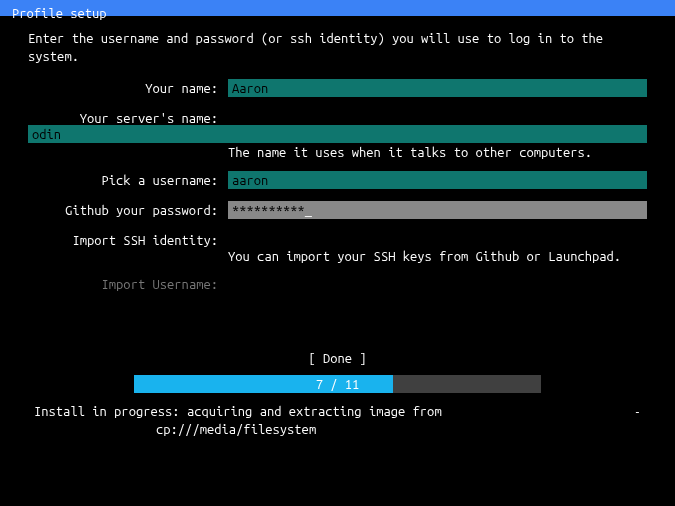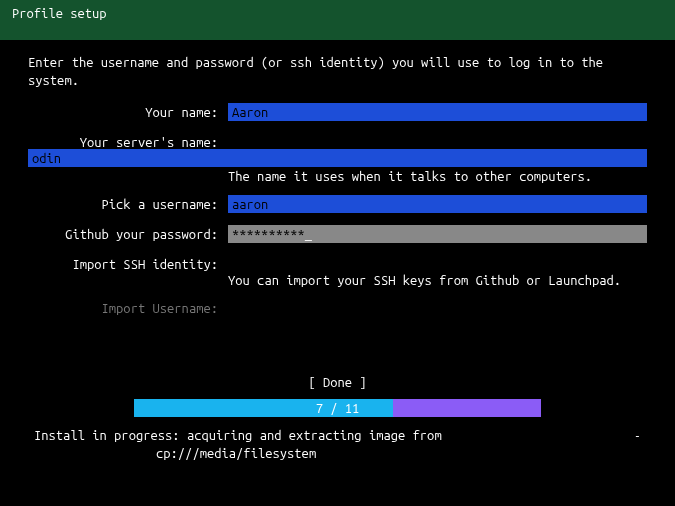--- a/index.html
+++ b/index.html
@@ -7,24 +7,24 @@
       width: 675px;
       height: 506px;
       background: #000;
       font-family: "Ubuntu Mono", "Courier New", monospace;
       font-size: 13px;
       color: #fff;
       overflow: hidden;
       position: relative;
     }
     .titlebar {
-      background: #14532d;
+      background: #3b82f6;
       color: #fff;
       padding: 6px 12px;
-      height: 40px;
+      height: 16px;
     }
     .content {
       padding: 14px 28px 0 28px;
     }
     .intro {
       line-height: 1.35;
       margin-bottom: 14px;
     }
     .form {
       display: block;
@@ -41,21 +41,21 @@
       padding-right: 10px;
       padding-top: 2px;
       white-space: nowrap;
     }
     .label-col.dim { color: #777; }
     .field-col {
       flex: 1;
       min-width: 0;
     }
     .textfield {
-      background: #1d4ed8;
+      background: #0f766e;
       color: #000;
       height: 18px;
       line-height: 18px;
       padding: 0 4px;
       width: 100%;
     }
     .textfield.focused {
       background: #888;
       color: #000;
     }
@@ -78,21 +78,21 @@
       margin-top: 60px;
       color: #fff;
     }
     .done-btn {
       display: inline-block;
     }
     .progress-wrap {
       margin-top: 10px;
       position: relative;
       height: 18px;
-      background: #8b5cf6;
+      background: #404040;
       margin-left: 106px;
       margin-right: 106px;
     }
     .progress-bar {
       position: absolute;
       left: 0; top: 0; bottom: 0;
       background: #19b3ee;
     }
     .progress-text {
       position: absolute;

